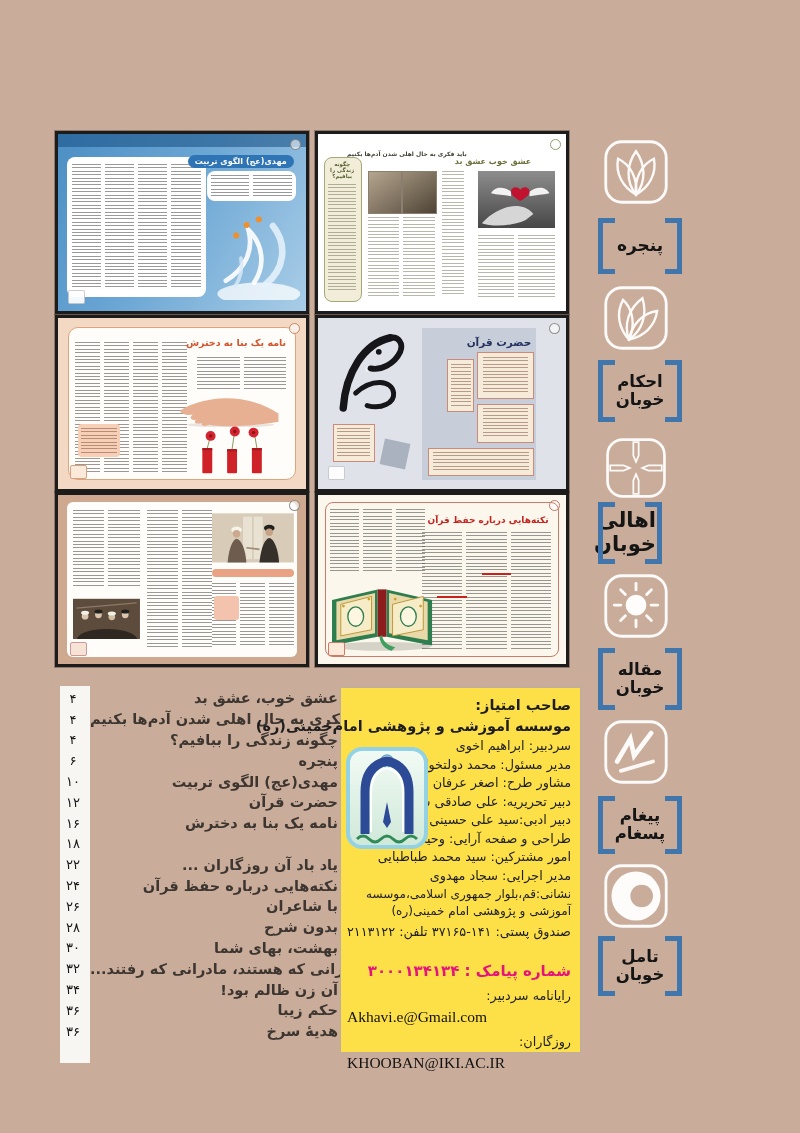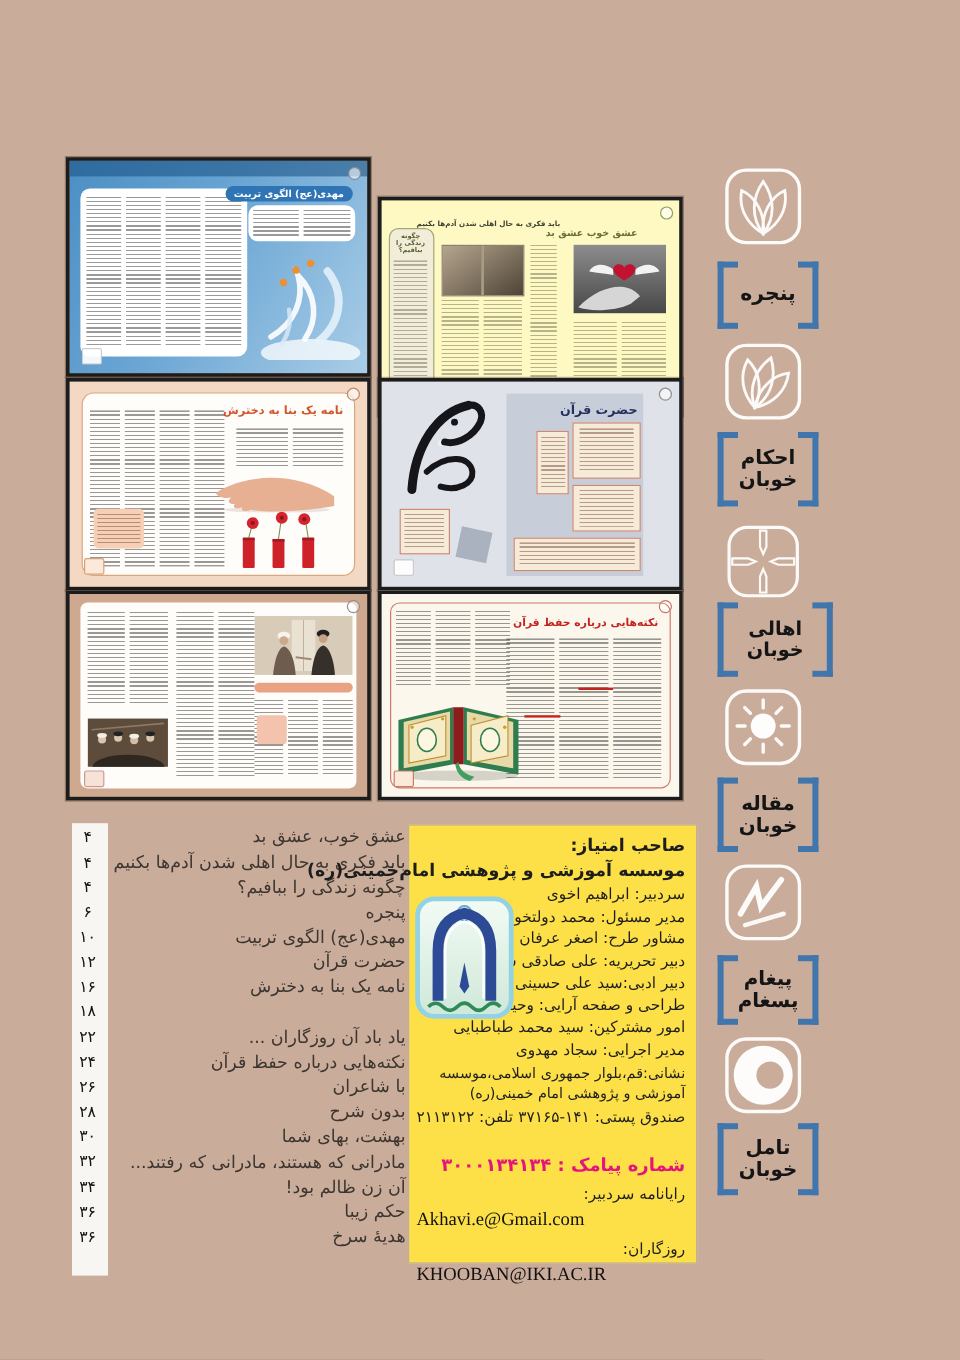--- a/index.html
+++ b/index.html
@@ -24,21 +24,21 @@
                  font-weight:bold;color:#151515;direction:rtl;line-height:1.12;}
   .bracket-label::before,.bracket-label::after{content:"";position:absolute;top:0;bottom:0;width:12px;border:5px solid #4176ad;}
   .bracket-label::before{left:0;border-right:none;}
   .bracket-label::after{right:0;border-left:none;}
 
   
   #toc-strip{position:absolute;left:60px;top:686px;width:30px;height:377px;background:#f8f6f2;}
   #toc{position:absolute;left:56px;top:688px;width:284px;}
   .toc-row{display:flex;align-items:center;height:20.8px;}
   .toc-num{width:34px;text-align:center;font-size:13px;color:#141414;flex:none;}
-  .toc-title{flex:1;direction:rtl;text-align:right;font-size:14.5px;font-weight:normal;color:#3c3530;
+  .toc-title{flex:1;direction:rtl;text-align:right;font-size:14.5px;font-weight:bold;color:#3c3530;
              white-space:nowrap;padding-right:2px;}
 
   
   #masthead{position:absolute;left:340px;top:687px;width:241px;height:366px;background:#fde047;
             border:1px solid #bfae9e;box-sizing:border-box;padding:7px 9px 0 6px;direction:rtl;text-align:right;color:#1d1d1d;}
   .mh-owner-label,.mh-owner{font-size:14.5px;font-weight:bold;line-height:21px;white-space:nowrap;}
   .mh-line{font-size:12.8px;line-height:18.5px;white-space:nowrap;}
   .mh-address{font-size:12px;line-height:17px;margin-top:1px;}
   .mh-contact{display:flex;justify-content:space-between;font-size:12.8px;line-height:20px;margin-top:2px;}
   .mh-sms{font-size:15px;font-weight:bold;color:#e5147d;line-height:23px;margin-top:18px;}
@@ -73,21 +73,21 @@
         <path d="M62 86 C82 70 86 44 70 24" stroke="#e8f3fb" stroke-width="7" opacity=".85"></path>
         <path d="M30 88 C36 78 38 68 36 58" stroke="#dbeaf6" stroke-width="4" opacity=".8"></path>
       </g>
       <circle cx="31" cy="34" r="3.2" fill="#ef8f2d"></circle>
       <circle cx="42" cy="23" r="3.2" fill="#ef8f2d"></circle>
       <circle cx="55" cy="17" r="3.2" fill="#ef8f2d"></circle>
     </svg>
     <div class="pgbox" style="left:4%;bottom:4%;"></div>
   </div>
 
-  <div class="thumb" style="left:315px;top:131px;width:248px;height:177px;background:#fef9c3;margin-top:33px;">
+  <div class="thumb" style="left:315px;top:131px;width:248px;height:177px;background:#ffffff;">
     <div class="corner-mark" style="right:2%;border-color:#8aa06a;"></div>
     <div class="thumb-title" style="left:20%;top:9%;width:40%;font-size:6px;color:#3f4230;text-align:center;font-weight:bold;">باید فکری به حال اهلی شدن آدم‌ها بکنیم</div>
     <div class="abs" style="left:2.5%;top:13%;width:14.5%;height:81%;background:#f2edd8;border:1px solid #a3a878;border-radius:8px;"></div>
     <div class="thumb-title" style="left:3%;top:15%;width:13.5%;font-size:5.5px;color:#5a6132;text-align:center;white-space:normal;">چگونه زندگی را ببافیم؟</div>
     <div class="cols soft" style="left:4%;top:28%;width:11.5%;height:62%;">
         <i></i>
       </div>
     <div class="abs" style="left:20%;top:21%;width:13%;height:23%;background:linear-gradient(145deg,#b4a58e,#6f6152);border:1px solid #8b8070;"></div>
     <div class="abs" style="left:34%;top:21%;width:13%;height:23%;background:linear-gradient(145deg,#9a8c76,#4e4336);border:1px solid #8b8070;"></div>
     <div class="cols soft" style="left:20%;top:47%;width:27%;height:45%;">
@@ -313,21 +313,21 @@
 
   <svg class="side-icon" viewBox="0 0 72 72" style="left:600px;top:436px;width:72px;height:64px;">
     <rect x="4" y="4" width="64" height="64" rx="17" fill="none" stroke="#fff" stroke-width="3" opacity=".95"></rect>
     <g stroke="#fff" stroke-width="2" fill="none" opacity=".95">
       <path d="M33 7 h6 v15 l-3 7 l-3 -7 z"></path>
       <path d="M65 33 v6 h-15 l-7 -3 l7 -3 z"></path>
       <path d="M39 65 h-6 v-15 l3 -7 l3 7 z"></path>
       <path d="M7 39 v-6 h15 l7 3 l-7 3 z"></path>
     </g>
   </svg>
-  <div class="bracket-label" style="left:598px;top:502px;width:96px;height:62px;font-size:16px;">
+  <div class="bracket-label" style="left:598px;top:502px;width:64px;height:62px;font-size:21px;">
     <span style="display:block;width:52px;">اهالی خوبان</span>
   </div>
 
   <svg class="side-icon" viewBox="0 0 72 72" style="left:602px;top:568px;width:68px;height:76px;">
     <rect x="4" y="4" width="64" height="64" rx="17" fill="none" stroke="#fff" stroke-width="3" opacity=".95"></rect>
     <circle cx="36" cy="35" r="11" fill="#fff" opacity=".97"></circle>
     <g stroke="#fff" stroke-width="3" stroke-linecap="round" opacity=".95">
       <line x1="52" y1="35" x2="59" y2="35"></line>
         <line x1="47.3" y1="46.3" x2="52.3" y2="51.3"></line>
       <line x1="36" y1="51" x2="36" y2="58"></line>

